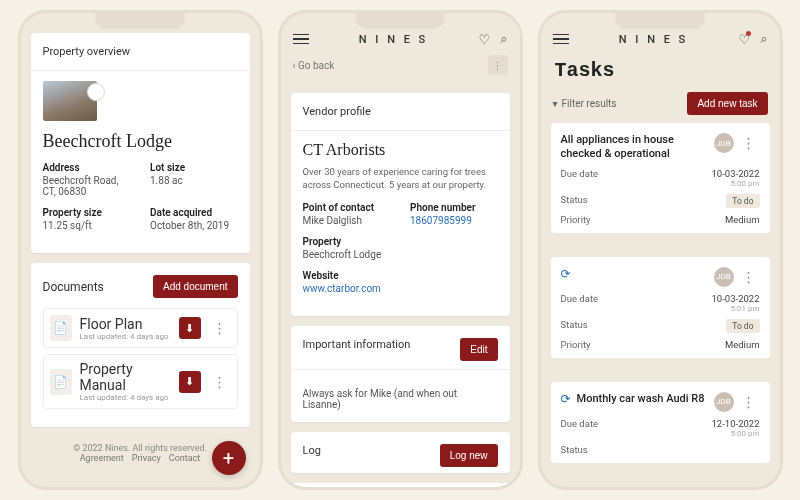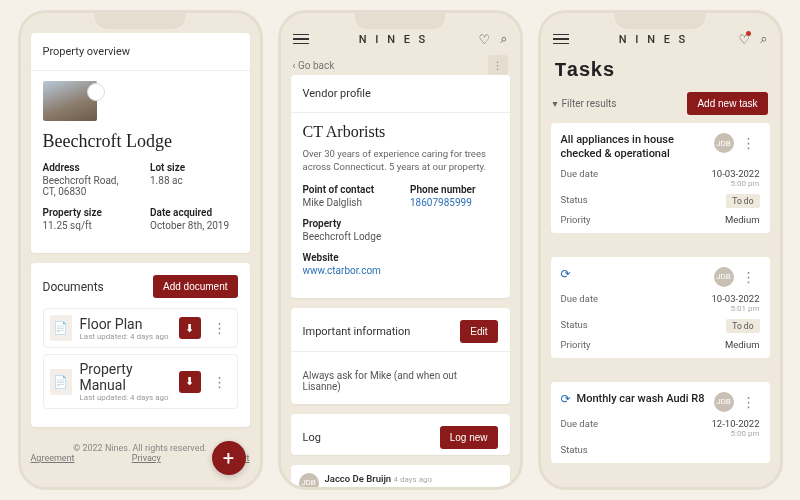--- a/index.html
+++ b/index.html
@@ -88,21 +88,21 @@
   .dl-btn {
     width: 22px; height: 22px; background: #8b1a1a; color:#fff;
     border-radius: 3px; display:flex;align-items:center;justify-content:center;
     font-size: 11px; cursor:pointer;
   }
   .kebab { color:#888; cursor:pointer; padding:0 4px; font-size:14px; }
   .footer {
     text-align: center; font-size: 9px; color: #888;
     padding: 6px 0;
   }
-  .footer-links { display:flex; gap:2px; justify-content:space-between; font-size:9px; color:#777;text-decoration:underline; }
+  .footer-links { display:flex; gap:8px; justify-content:center; font-size:9px; color:#777; }
   .fab {
     position: absolute; bottom: 12px; right: 14px;
     width: 34px; height: 34px; border-radius: 50%;
     background: #8b1a1a; color:#fff;
     display:flex;align-items:center;justify-content:center;
     font-size: 20px; cursor:pointer;
     box-shadow: 0 2px 6px rgba(0,0,0,0.2);
   }
 
   
@@ -110,27 +110,27 @@
     display:flex; align-items:center; justify-content:space-between;
     padding: 18px 12px 8px;
   }
   .hamburger { width:16px; display:flex; flex-direction:column; gap:3px; cursor:pointer; }
   .hamburger span { height:1.5px; background:#333; }
   .brand { font-size: 11px; letter-spacing: 3px; color:#333; font-weight:500; }
   .top-icons { display:flex; gap:10px; align-items:center; color:#555; }
   .bell { position:relative; font-size:13px; cursor:pointer; }
   .bell .dot { position:absolute; top:-1px; right:-1px; width:5px;height:5px;background:#c0392b;border-radius:50%; }
   .search-ic { font-size:13px; cursor:pointer; }
-  .go-back { font-size:10px; color:#777; padding: 0 12px 0; cursor:pointer; display:flex; justify-content:space-between; align-items:center;}
+  .go-back { font-size:10px; color:#777; padding: 0 12px 18px; cursor:pointer; display:flex; justify-content:space-between; align-items:center;}
   .gb-menu { width:20px;height:20px;background:#e5ddd0;border-radius:3px;display:flex;align-items:center;justify-content:center;color:#888;cursor:pointer;}
   .pbody { padding: 0 10px 10px; overflow:hidden; flex:1; }
   .vendor-name { font-size: 16px; font-weight:500; color:#222; margin-bottom:6px; font-family:Georgia,serif; }
   .vendor-desc { font-size: 9.5px; color:#666; line-height:1.4; margin-bottom:10px; }
   .link { color:#2a6fb5; }
-  .section-row { display:flex; justify-content:space-between; align-items:center; }
+  .section-row { display:flex; justify-content:space-between; }
   .section-row .sec-title { font-size:11px; color:#333; }
   .note { font-size: 10px; color:#555; padding-top:8px; }
   .log-entry { display:flex; gap:6px; align-items:flex-start; }
   .avatar { width:20px;height:20px;border-radius:50%;background:#c9bfb3;color:#fff;font-size:8px;display:flex;align-items:center;justify-content:center; flex-shrink:0;}
   .log-text { font-size:9.5px; color:#555; }
   .log-name { font-weight:600; color:#333; }
   .log-meta { font-size:8px;color:#aaa; }
 
   
   h1.page-title { font-size:20px; font-family:Liberation Mono, monospace; color:#222; padding:4px 14px 10px; }

